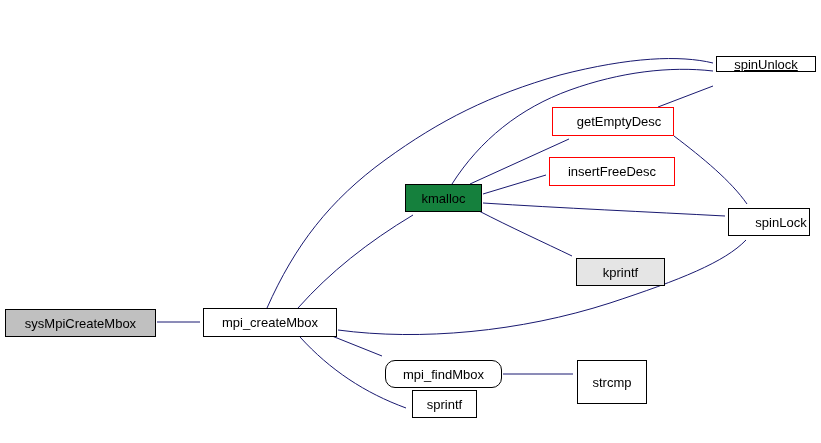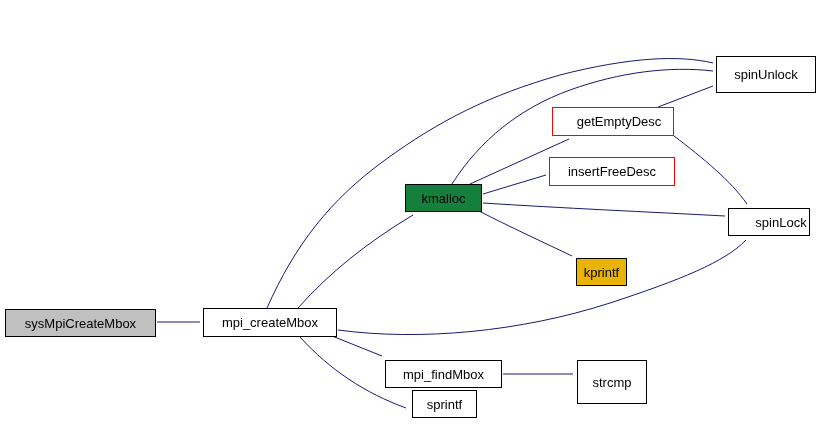--- a/index.html
+++ b/index.html
@@ -64,20 +64,20 @@
       <path d="M658,107 L713,86" stroke="#191970" marker-end="url(#arrowhead)"></path>
       <path d="M674,136 C703,158 731,181 747,204" stroke="#191970" marker-end="url(#arrowhead)"></path>
       <path d="M503,374 L573,374" stroke="#191970" marker-end="url(#arrowhead)"></path>
     </svg>
   <div id="node-layer">
       <div class="node" style="left: 5px; top: 309px; width: 151px; height: 28px; border-color: rgb(0, 0, 0); background: rgb(192, 192, 192); color: rgb(0, 0, 0);">sysMpiCreateMbox</div>
       <div class="node" style="left: 203px; top: 308px; width: 134px; height: 29px; border-color: rgb(0, 0, 0); background: rgb(255, 255, 255); color: rgb(0, 0, 0); cursor: pointer;">mpi_createMbox</div>
       <div class="node" style="left: 405px; top: 184px; width: 77px; height: 28px; border-color: rgb(0, 0, 0); background: #15803d; color: rgb(0, 0, 0); cursor: pointer;">kmalloc</div>
       <div class="node" style="left: 552px; top: 107px; width: 122px; height: 29px; border-color: rgb(255, 0, 0); background: rgb(255, 255, 255); color: rgb(0, 0, 0); cursor: pointer; padding-left: 12px;">getEmptyDesc</div>
       <div class="node" style="left: 549px; top: 157px; width: 126px; height: 29px; border-color: rgb(255, 0, 0); background: rgb(255, 255, 255); color: rgb(0, 0, 0); cursor: pointer;">insertFreeDesc</div>
-      <div class="node" style="left: 716px; top: 56px; width: 100px; height: 37px; border-color: rgb(0, 0, 0); background: rgb(255, 255, 255); color: rgb(0, 0, 0); cursor: pointer;">spinUnlock</div>
+      <div class="node" style="left: 716px; top: 56px; width: 100px; height: 16px; border-color: rgb(0, 0, 0); background: rgb(255, 255, 255); color: rgb(0, 0, 0); cursor: pointer; text-decoration: underline;">spinUnlock</div>
       <div class="node" style="left: 728px; top: 208px; width: 82px; height: 28px; border-color: rgb(0, 0, 0); background: rgb(255, 255, 255); color: rgb(0, 0, 0); cursor: pointer; padding-left: 24px;">spinLock</div>
-      <div class="node" style="left: 576px; top: 258px; width: 51px; height: 28px; border-color: rgb(0, 0, 0); background: #eab308; color: rgb(0, 0, 0); cursor: pointer;">kprintf</div>
-      <div class="node" style="left: 385px; top: 360px; width: 117px; height: 28px; border-color: rgb(0, 0, 0); background: rgb(255, 255, 255); color: rgb(0, 0, 0); cursor: pointer;">mpi_findMbox</div>
+      <div class="node" style="left: 576px; top: 258px; width: 89px; height: 28px; border-color: rgb(0, 0, 0); background: #e5e5e5; color: rgb(0, 0, 0); cursor: pointer;">kprintf</div>
+      <div class="node" style="left: 385px; top: 360px; width: 117px; height: 28px; border-color: rgb(0, 0, 0); background: rgb(255, 255, 255); color: rgb(0, 0, 0); cursor: pointer; border-radius: 10px;">mpi_findMbox</div>
       <div class="node" style="left: 577px; top: 360px; width: 70px; height: 44px; border-color: rgb(0, 0, 0); background: rgb(255, 255, 255); color: rgb(0, 0, 0); cursor: pointer;">strcmp</div>
       <div class="node" style="left: 412px; top: 390px; width: 65px; height: 28px; border-color: rgb(0, 0, 0); background: rgb(255, 255, 255); color: rgb(0, 0, 0); cursor: pointer;">sprintf</div>
     </div>
 </div>
 
 </body></html>

